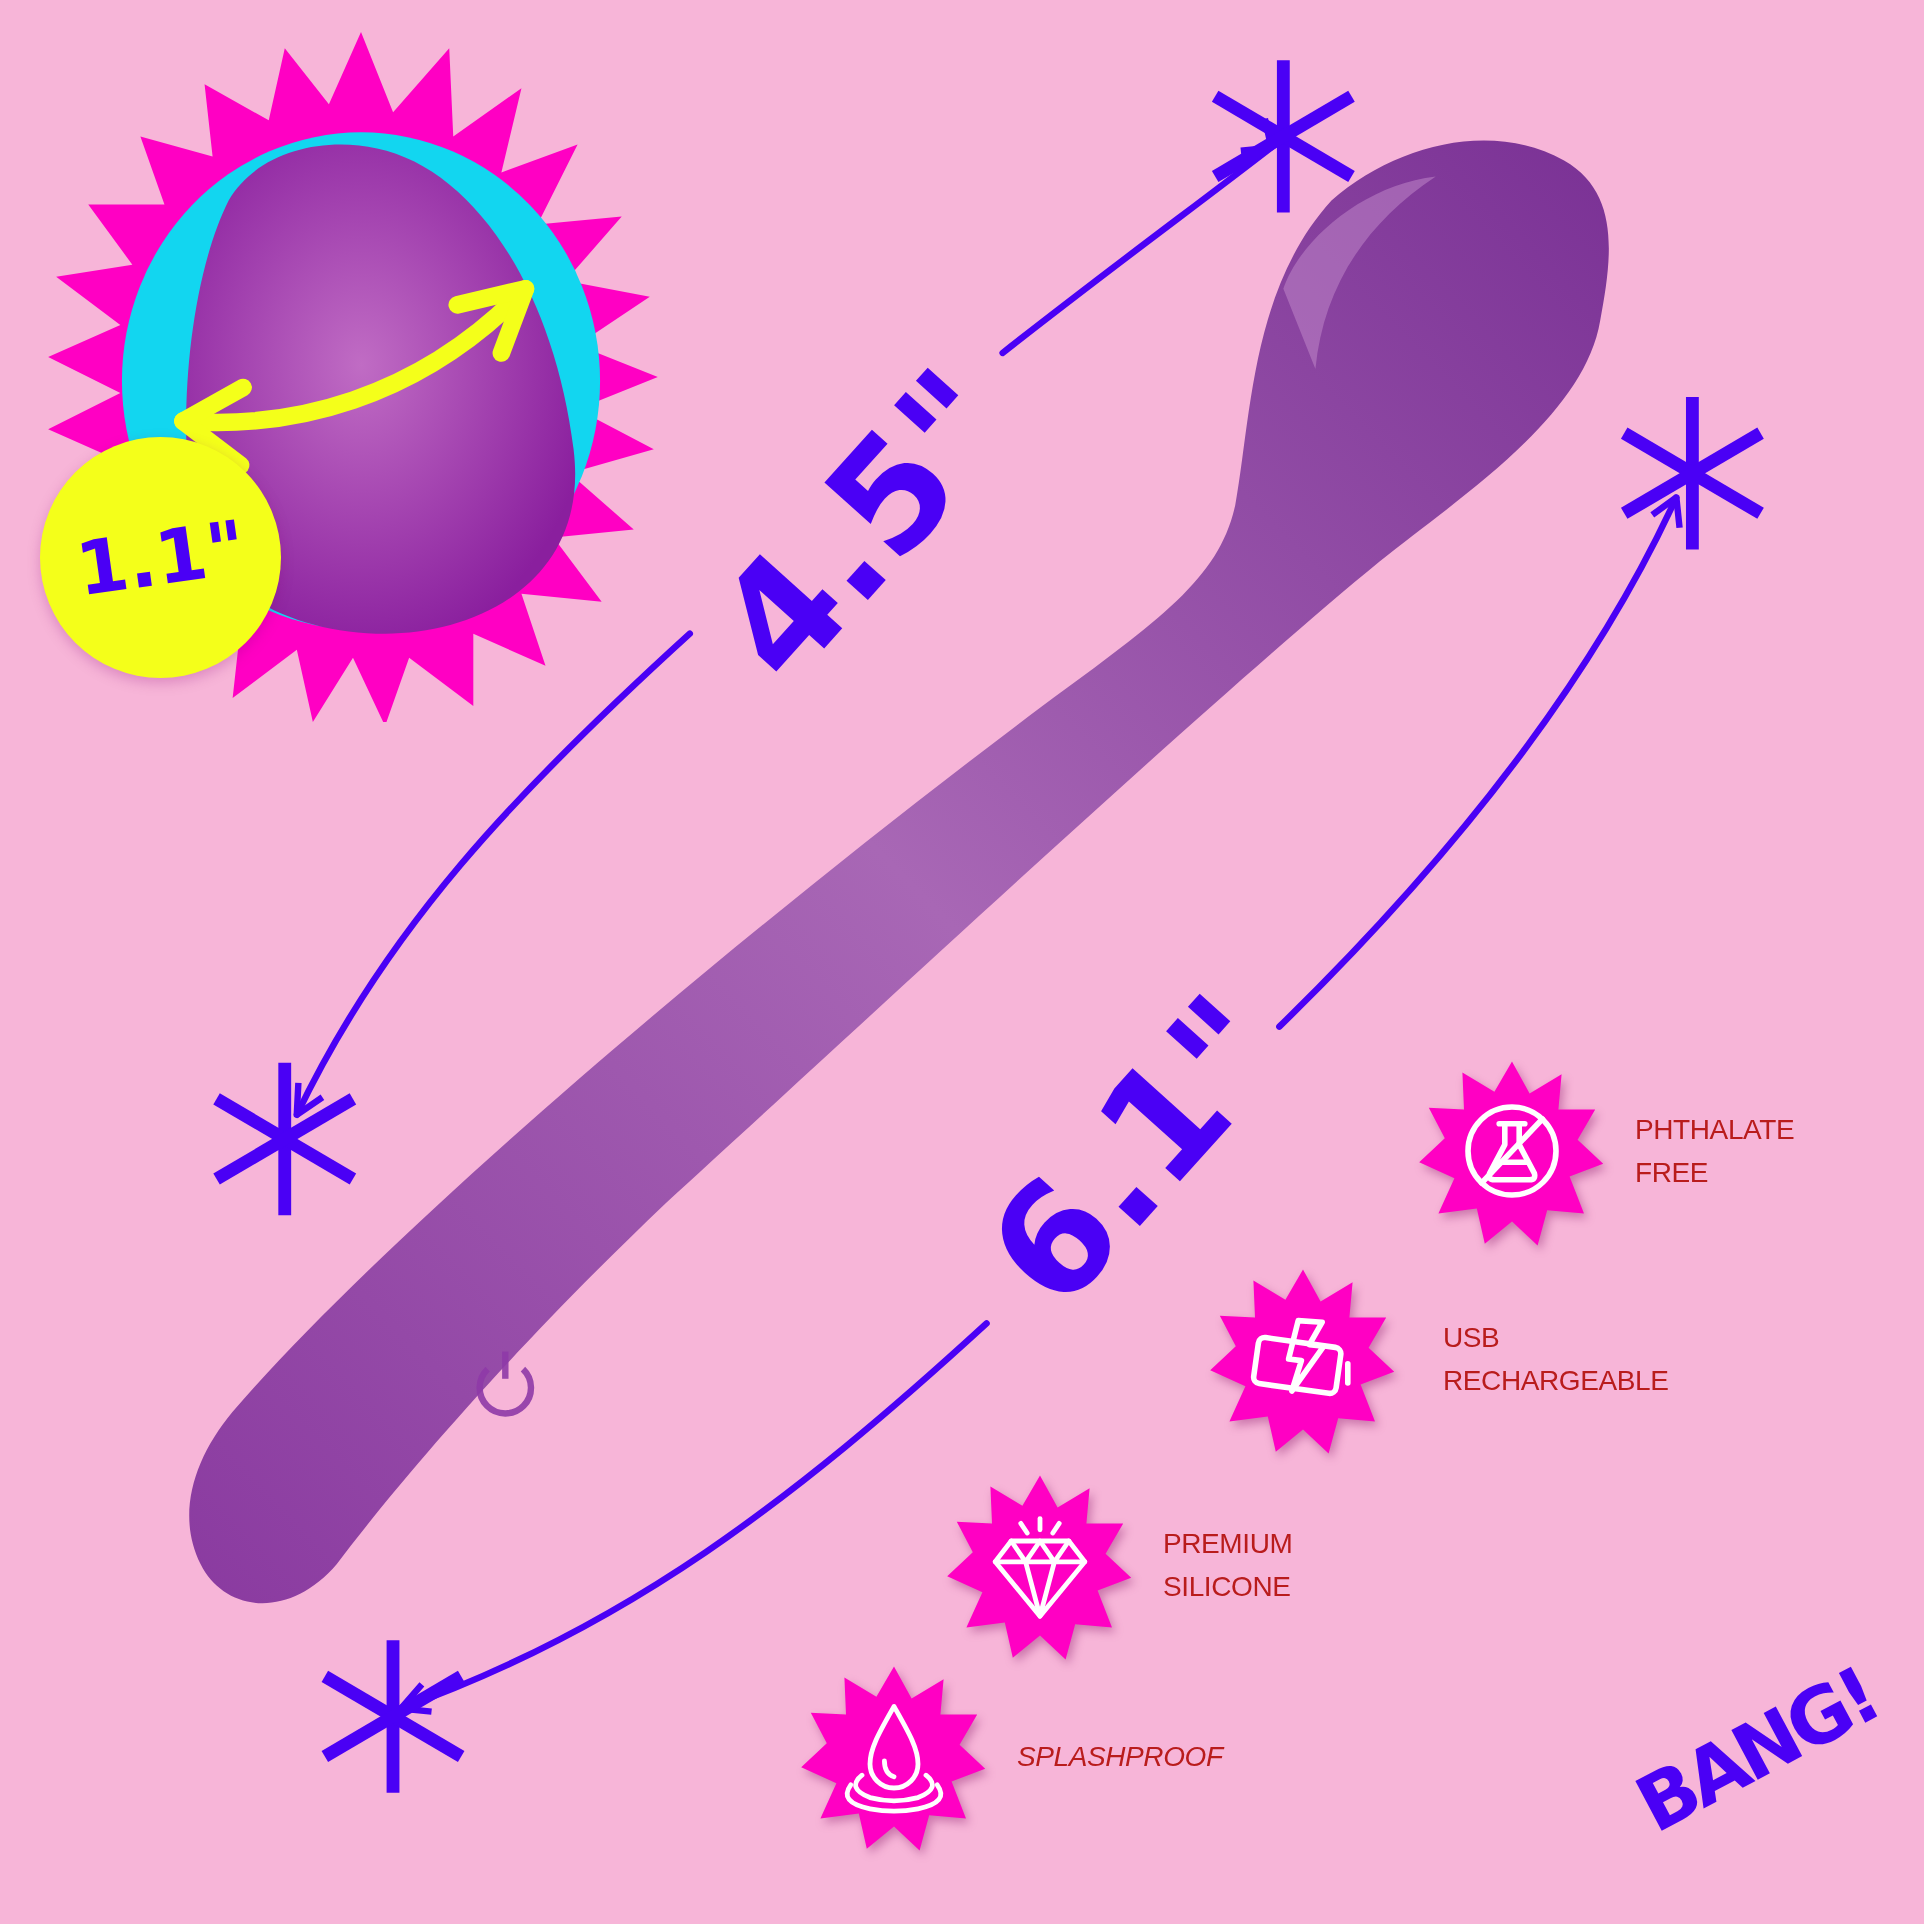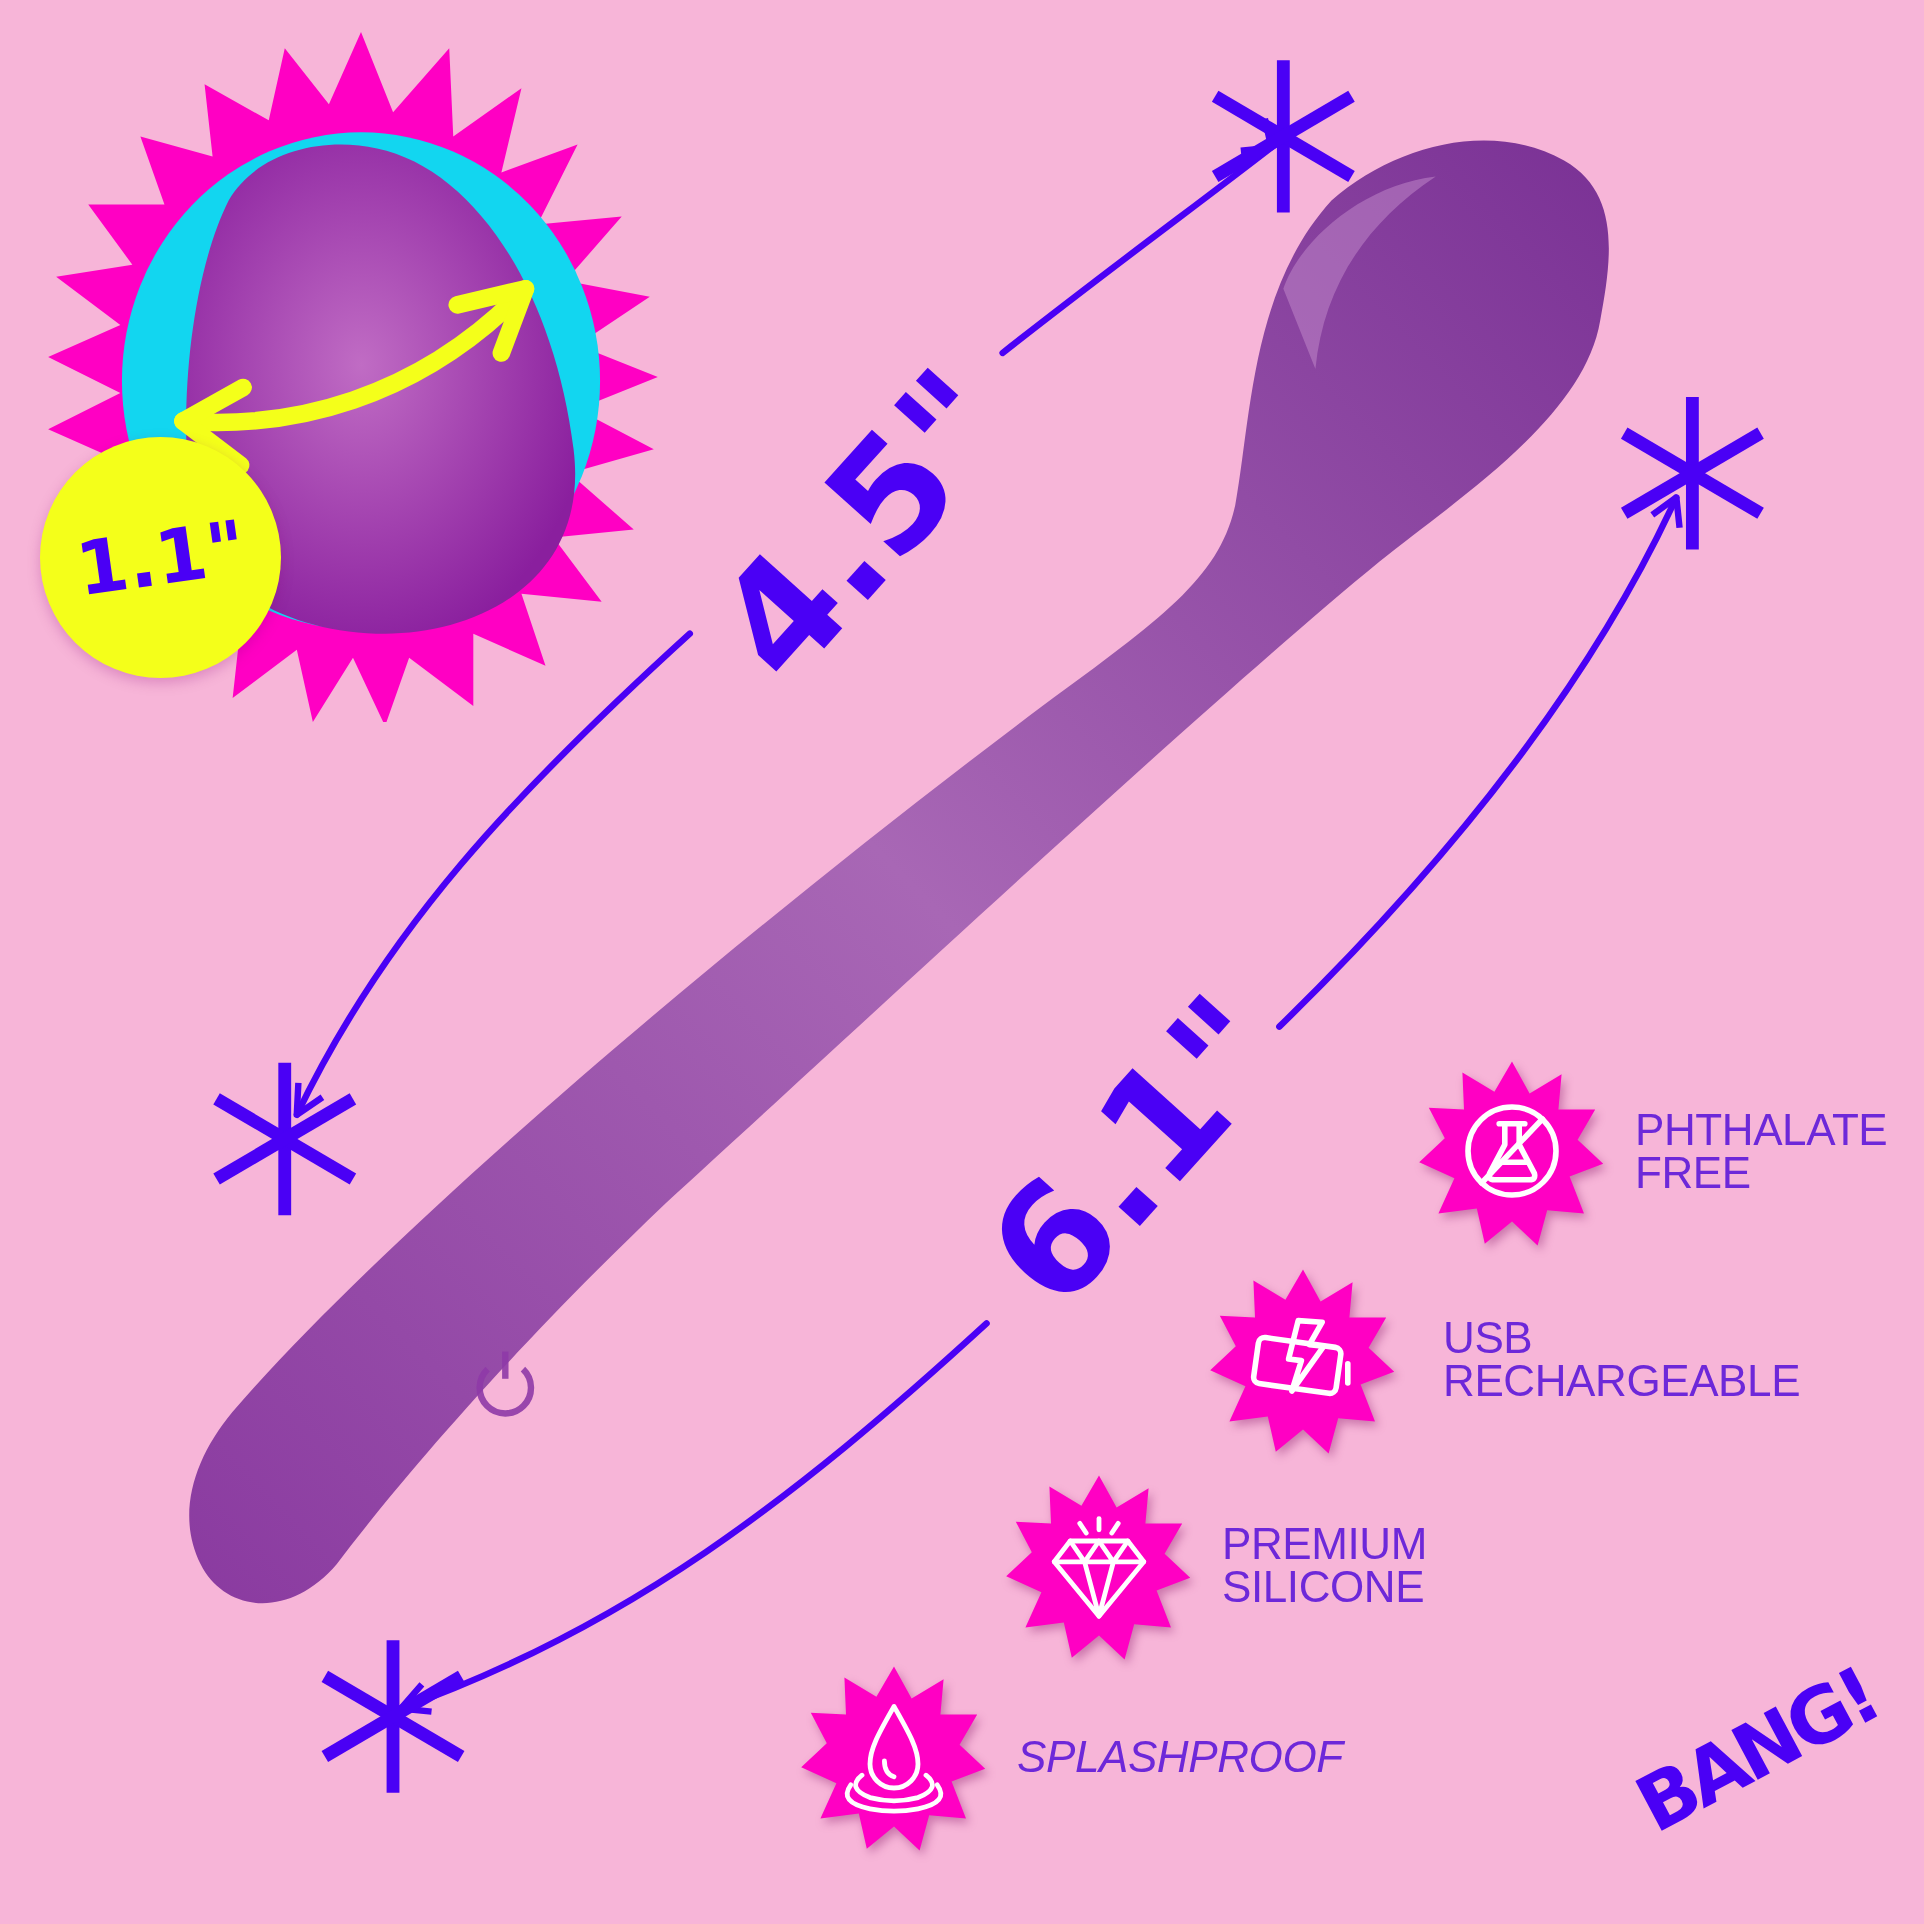--- a/index.html
+++ b/index.html
@@ -25,22 +25,22 @@
     font-family: "DejaVu Sans", sans-serif;
     box-shadow: 0 4.8px 13px rgba(140,0,120,0.25);
   }
   .dim-11 span { display: inline-block; transform: rotate(-8deg); }
   .feature {
     position: absolute; display: flex; align-items: center;
   }
   .badge { position: relative; width: 192px; height: 192px; flex: 0 0 auto; }
   .badge svg { position: absolute; inset: 0; overflow: visible; }
   .feature-text {
-    margin-left: 27px; color: #6d28d9;
-    font-family: "Liberation Sans", sans-serif; font-size: 44px;
+    margin-left: 27px; color: #b91c1c;
+    font-family: "Liberation Sans", sans-serif; font-size: 28px;
     line-height: 43px; letter-spacing: -0.4px; white-space: pre-line;
   }
   .logo {
     position: absolute; left: 1664px; top: 1761px;
     color: #4a00f5; font-weight: bold; font-size: 77px;
     font-family: "DejaVu Sans", sans-serif;
     transform: rotate(-28deg); transform-origin: left bottom; letter-spacing: -4.8px;
   }
 </style>
 </head>
@@ -168,21 +168,21 @@
           <rect x="-58" y="-20" width="104" height="58" rx="8" transform="rotate(8)"></rect>
           <line x1="56" y1="6" x2="56" y2="30"></line>
           <path d="M-6 -48 L24 -46 L8 -18 L26 -16 L-14 40 L-2 2 L-18 0 Z"></path>
         </g>
       </svg>
     </div>
     <div class="feature-text">USB
 RECHARGEABLE</div>
   </div>
 
-  <div class="feature" style="left:1003px; top:1469px;">
+  <div class="feature" style="left:944px; top:1469px;">
     <div class="badge">
       <svg viewBox="-120 -120 240 240" width="192" height="192">
         <polygon fill="#ff00c3" points="0,-112 22,-72 62,-96 58,-52 104,-52 82,-14 114,16 72,32 90,78 44,74 32,118 0,88 -34,116 -44,72 -92,78 -72,34 -116,14 -84,-16 -104,-54 -60,-52 -62,-98 -22,-74" style="filter: drop-shadow(4px 6px 6px rgba(120,0,90,0.35));"></polygon>
         <g stroke="#fff" stroke-width="6" fill="none" stroke-linecap="round" stroke-linejoin="round">
           <path d="M-36 -30 L36 -30 L56 -4 L0 64 L-56 -4 Z"></path>
           <path d="M-56 -4 L56 -4 M-36 -30 L-18 -4 L0 -30 L18 -4 L36 -30 M-18 -4 L0 64 L18 -4"></path>
           <line x1="0" y1="-44" x2="0" y2="-58"></line>
           <line x1="-16" y1="-40" x2="-24" y2="-52"></line>
           <line x1="16" y1="-40" x2="24" y2="-52"></line>
         </g>

